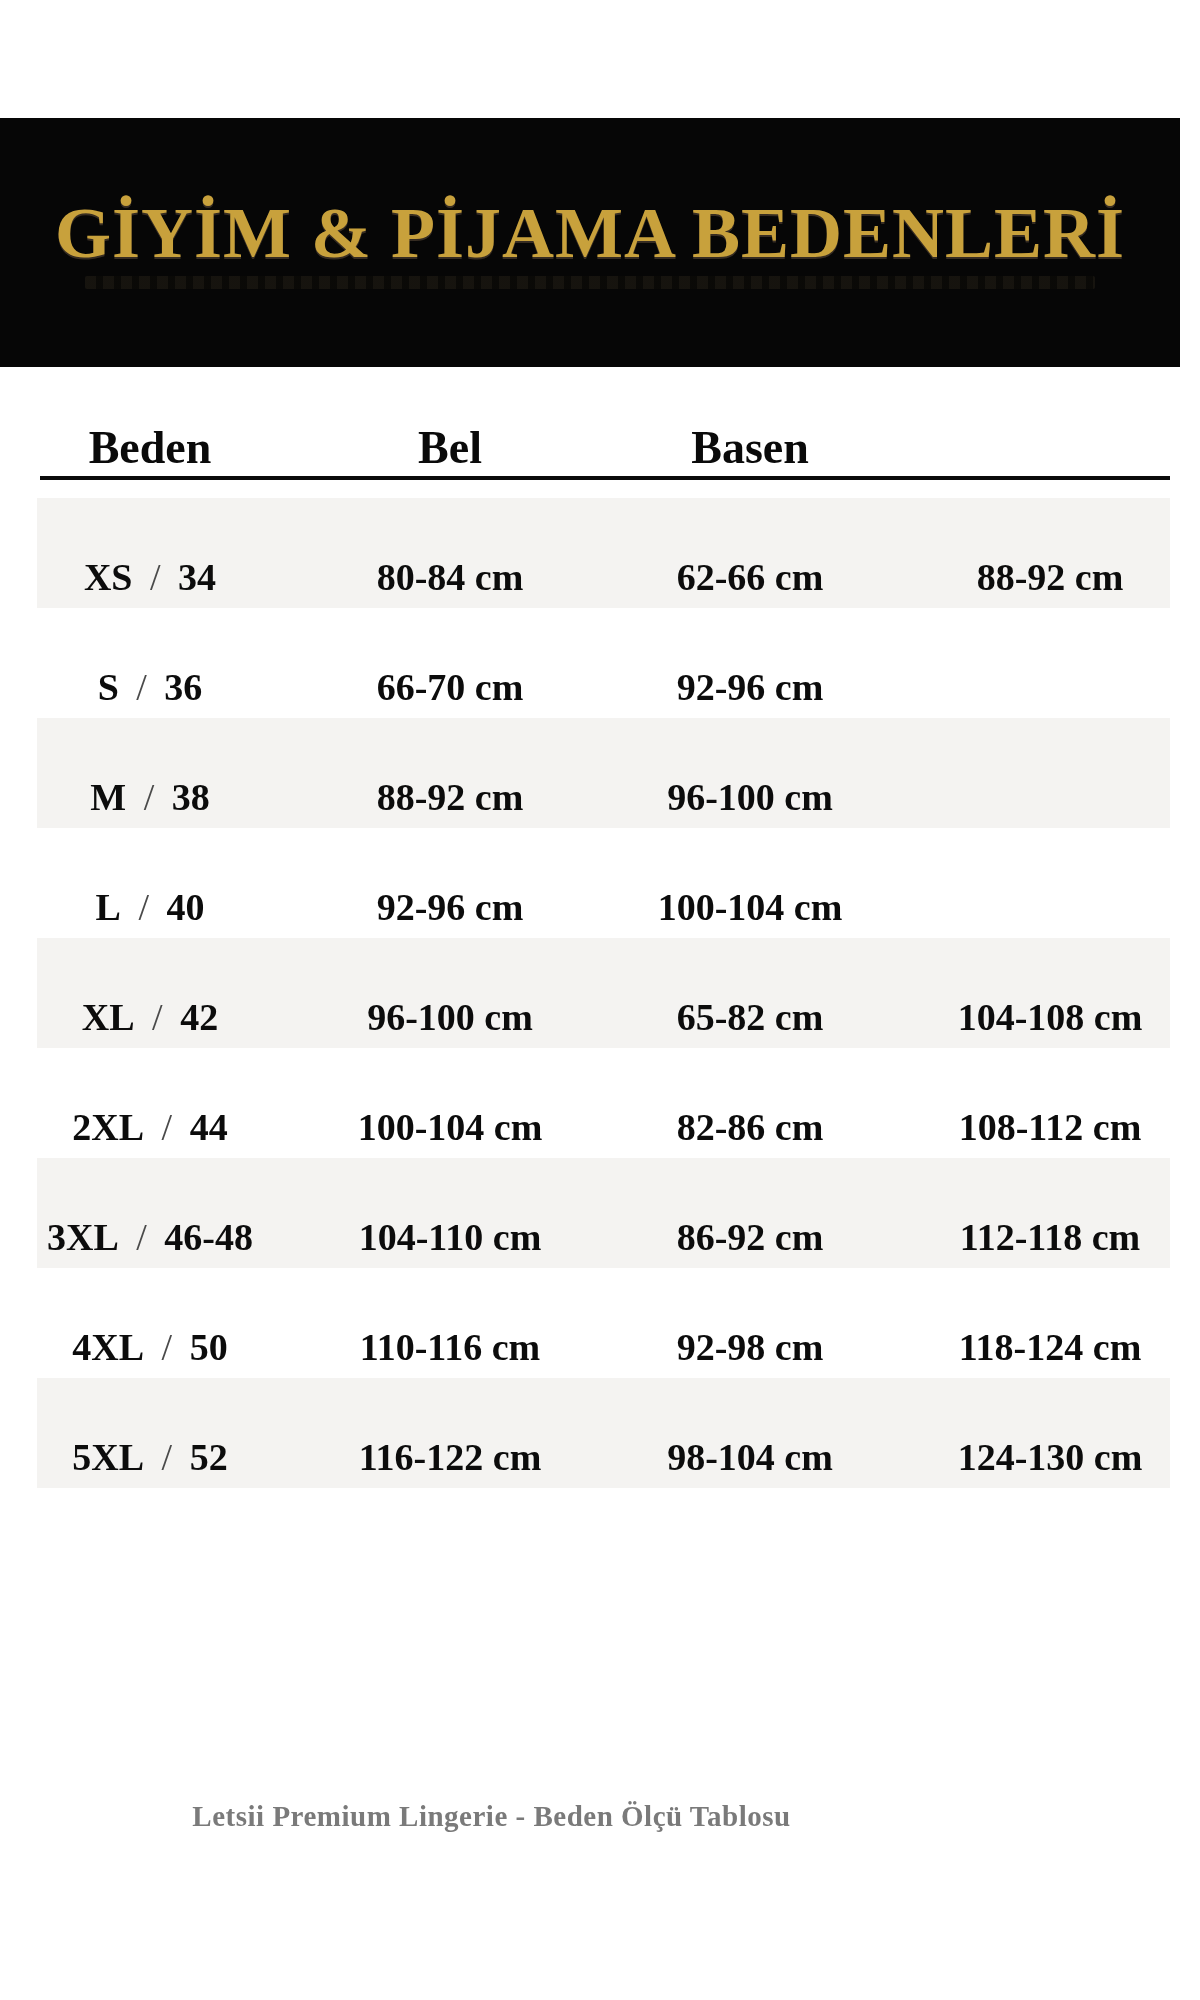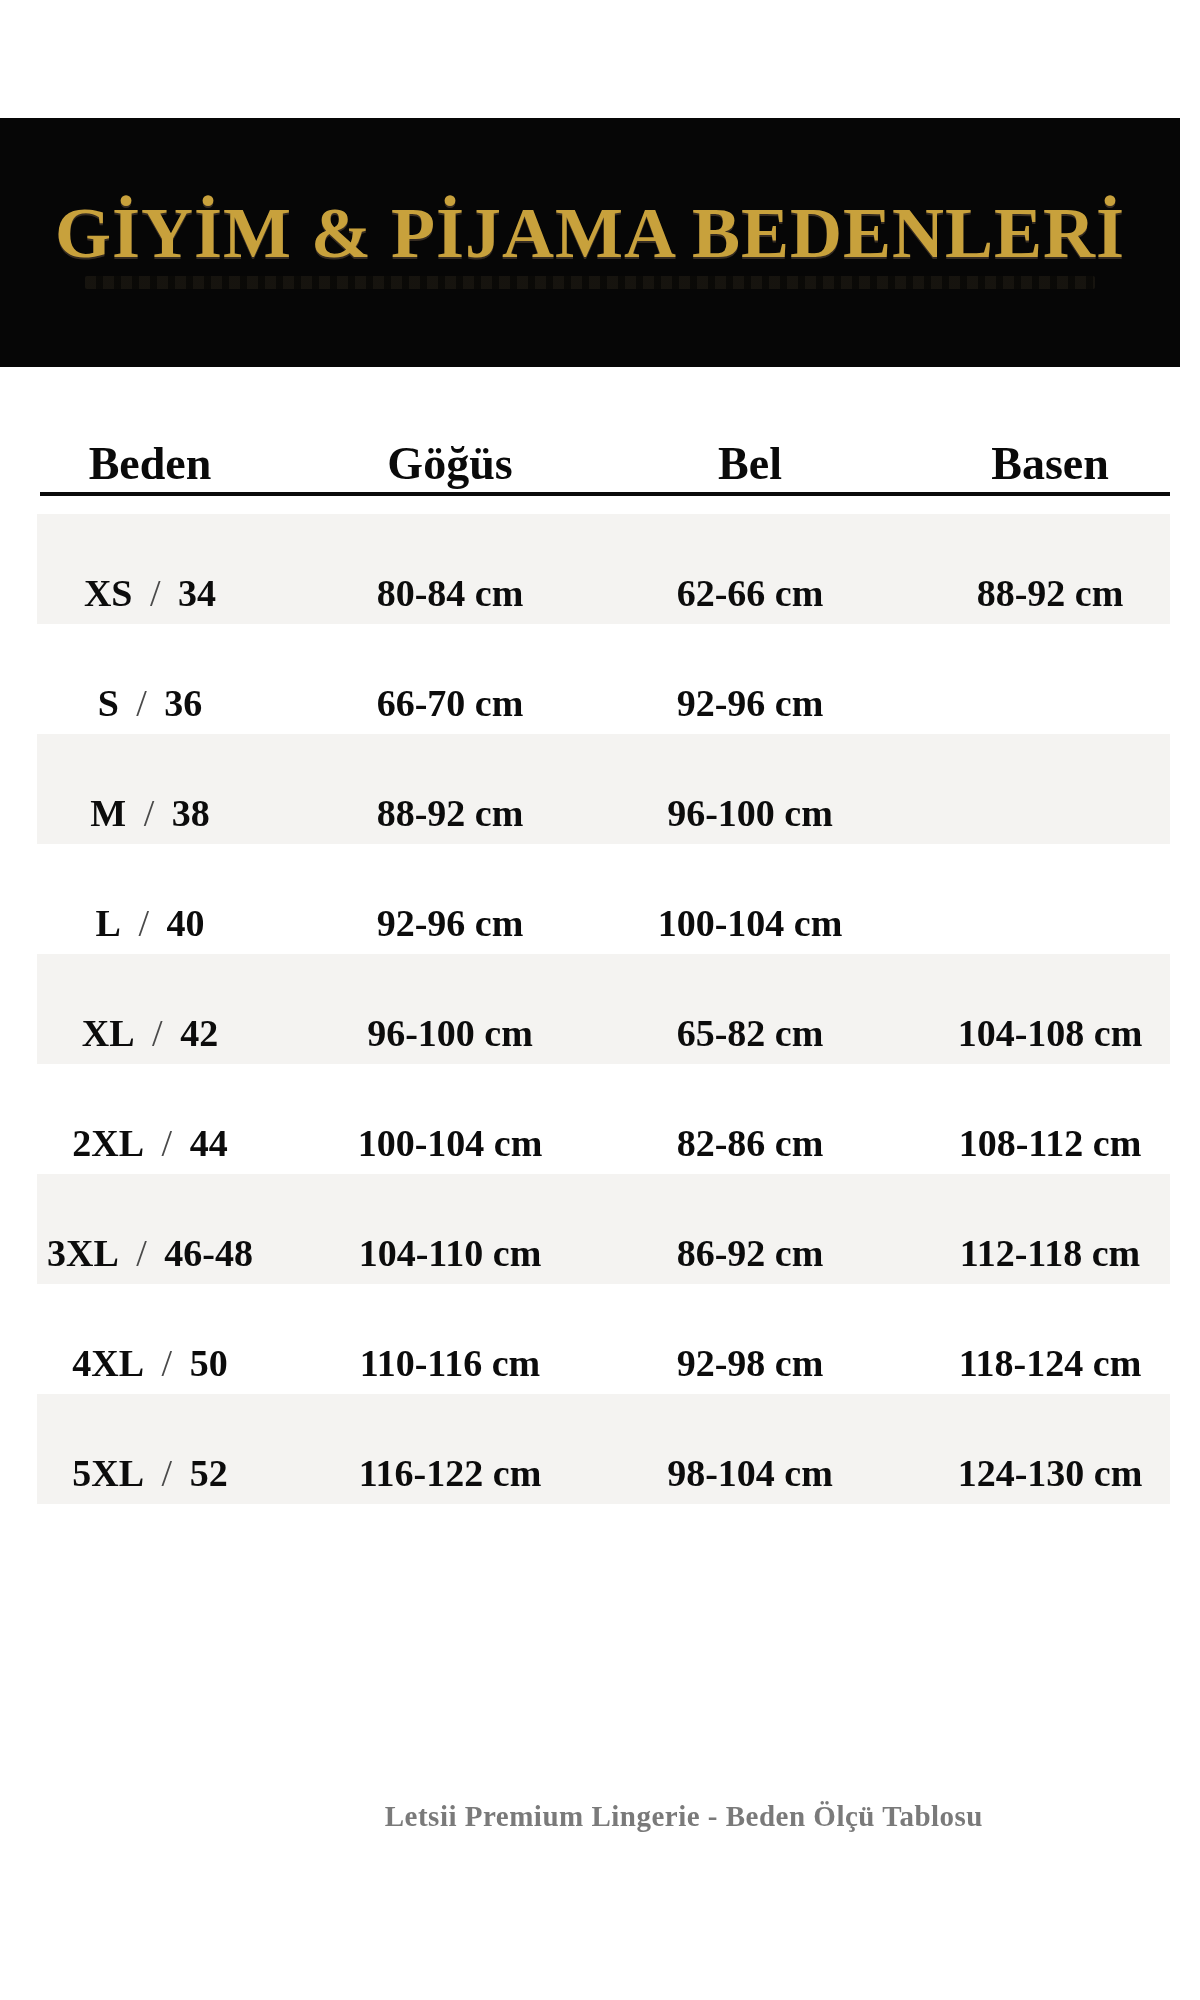--- a/index.html
+++ b/index.html
@@ -37,21 +37,21 @@
     background: repeating-linear-gradient(90deg,
       #191610 0px, #191610 11px,
       #0b0a07 11px, #0b0a07 18px);
     opacity: 0.85;
     border-radius: 2px;
   }
 
   
   .size-table {
     position: absolute;
-    top: 414px; left: 0;
+    top: 398px; left: 0;
     width: 1200px;
   }
   .thead {
     position: relative;
     display: grid;
     grid-template-columns: repeat(4, 300px);
     align-items: end;
     height: 76px;
     padding-bottom: 6px;
   }
@@ -99,39 +99,38 @@
     font-weight: 400;
     color: #4a4a4a;
     padding: 0 8px;
   }
 
   
   .footer-line {
     position: absolute;
     top: 1800px; left: 0;
     width: 983px;
-    text-align: right;
+    text-align: center;
     font-size: 29px;
     font-weight: 700;
     letter-spacing: 0.5px;
     color: #7a7a7a;
   }
 </style>
 </head>
 <body>
 
 <div class="banner">
   <div class="banner-title">GİYİM &amp; PİJAMA BEDENLERİ</div>
   <div class="banner-shadow-strip"></div>
 </div>
 
 <div class="size-table">
   <div class="thead">
     <div class="th">Beden</div>
-    <div class="th">Göğüs</div>
     <div class="th">Bel</div>
     <div class="th">Basen</div>
   </div>
 
   <div class="tbody">
   <div class="tr">
     <div class="td"><span>XS</span><span class="sep"> / </span><span>34</span></div>
     <div class="td">80-84 cm</div>
     <div class="td">62-66 cm</div>
     <div class="td">88-92 cm</div>

